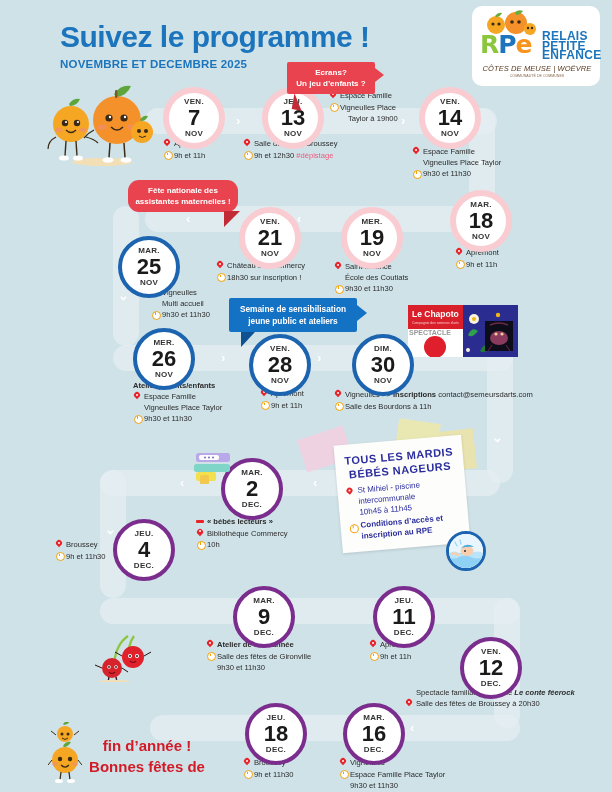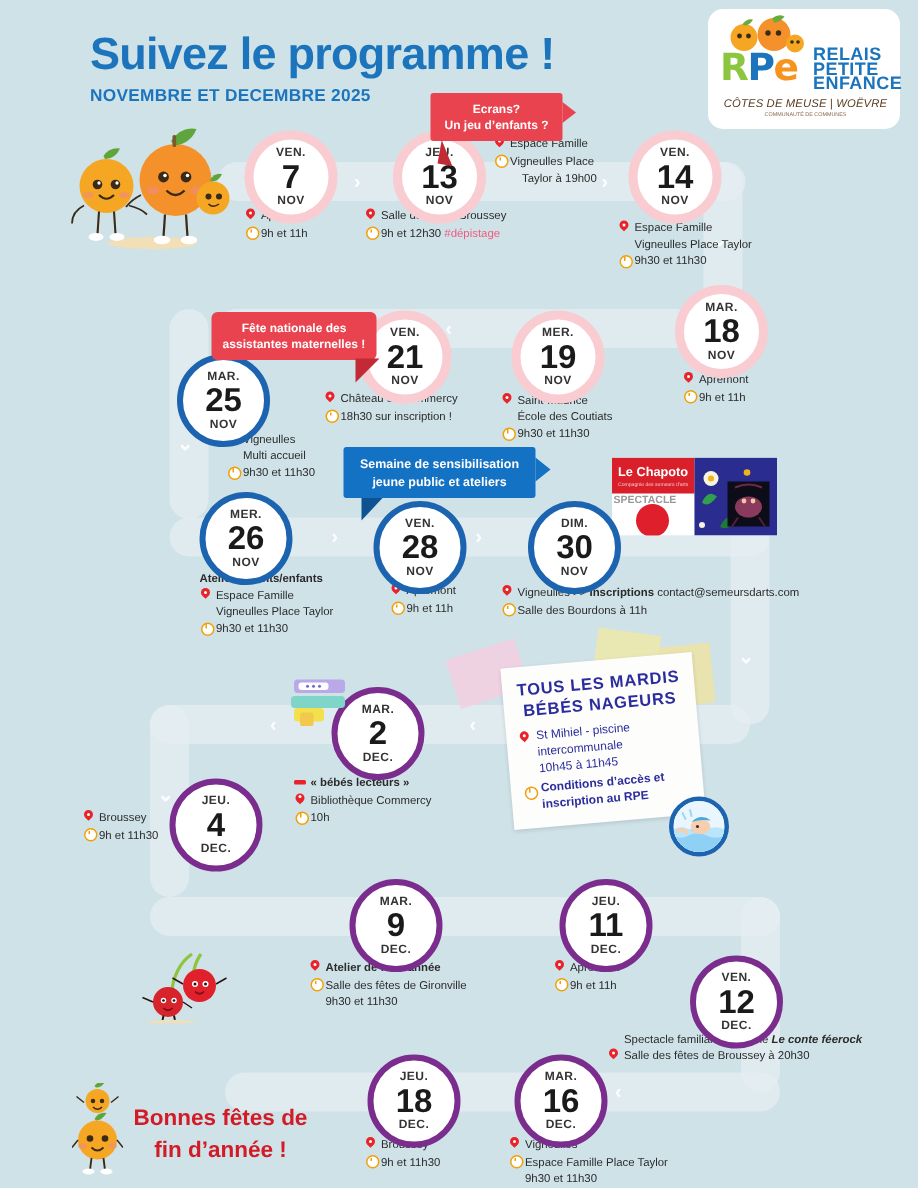--- a/index.html
+++ b/index.html
@@ -374,21 +374,21 @@
     <div class="dow">VEN.</div>
     <div class="num">14</div>
     <div class="mon">NOV</div>
   </div>
   <div class="ev" style="left:412px; top:146px; width:140px;">
     <div class="row"><span class="pin"></span><span>Espace Famille</span></div>
     <div class="cont">Vigneulles Place Taylor</div>
     <div class="row"><span class="clk"></span><span>9h30 et 11h30</span></div>
   </div>
 
-  <div class="callout-red" style="left:141px; top:180px; width:110px; border-radius:4px;margin-top:28px;">
+  <div class="callout-red" style="left:128px; top:180px; width:110px; border-radius:11px;">
     <div>Fête nationale des</div>
     <div>assistantes maternelles !</div>
     <div style="position:absolute; right:-2px; bottom:-15px; width:0;height:0;border-left:16px solid #c22b36;border-bottom:16px solid transparent;"></div>
   </div>
 
   <div class="bubble pink" style="left:239px; top:207px;">
     <div class="dow">VEN.</div>
     <div class="num">21</div>
     <div class="mon">NOV</div>
   </div>
@@ -609,22 +609,22 @@
     <path d="M21 42 q3 3 6 0" stroke="#7a0d14" stroke-width="1.1" fill="none"></path>
     <path d="M42 31 q3 3 6 0" stroke="#7a0d14" stroke-width="1.1" fill="none"></path>
     <path d="M14 38 l-7 -3 M34 38 l6 4" stroke="#2a1010" stroke-width="1"></path>
     <path d="M34 26 l-7 -4 M56 26 l7 -4" stroke="#2a1010" stroke-width="1"></path>
     <line x1="21" y1="47" x2="20" y2="52" stroke="#2a1010" stroke-width="1.3"></line>
     <line x1="28" y1="47" x2="29" y2="52" stroke="#2a1010" stroke-width="1.3"></line>
     <ellipse cx="26" cy="52" rx="16" ry="2.2" fill="#f3dfb5"></ellipse>
   </svg>
 
   <div class="bonnes" style="left:74px; top:735px; width:146px;">
+    <div>fin d’année !</div>
     <div>Bonnes fêtes de</div>
-    <div>fin d’année !</div>
   </div>
 
   <svg class="snowfruits" style="left:48px; top:722px;" width="34" height="62" viewBox="0 0 34 62">
     <circle cx="17" cy="12" r="8" fill="#f5a623"></circle>
     <path d="M15 2 q3 -4 7 -3 q-2 4 -6 4z" fill="#5ea53c"></path>
     <circle cx="14" cy="12" r="1.5" fill="#3a2a18"></circle>
       <circle cx="20" cy="12" r="1.5" fill="#3a2a18"></circle>
     <path d="M14 16 q3 3 6 0" stroke="#3a2a18" stroke-width="1" fill="none"></path>
     <path d="M8 13 l-5 -4 M26 13 l5 -4" stroke="#3a2a18" stroke-width="1"></path>
     <circle cx="17" cy="38" r="13" fill="#f5a623"></circle>

